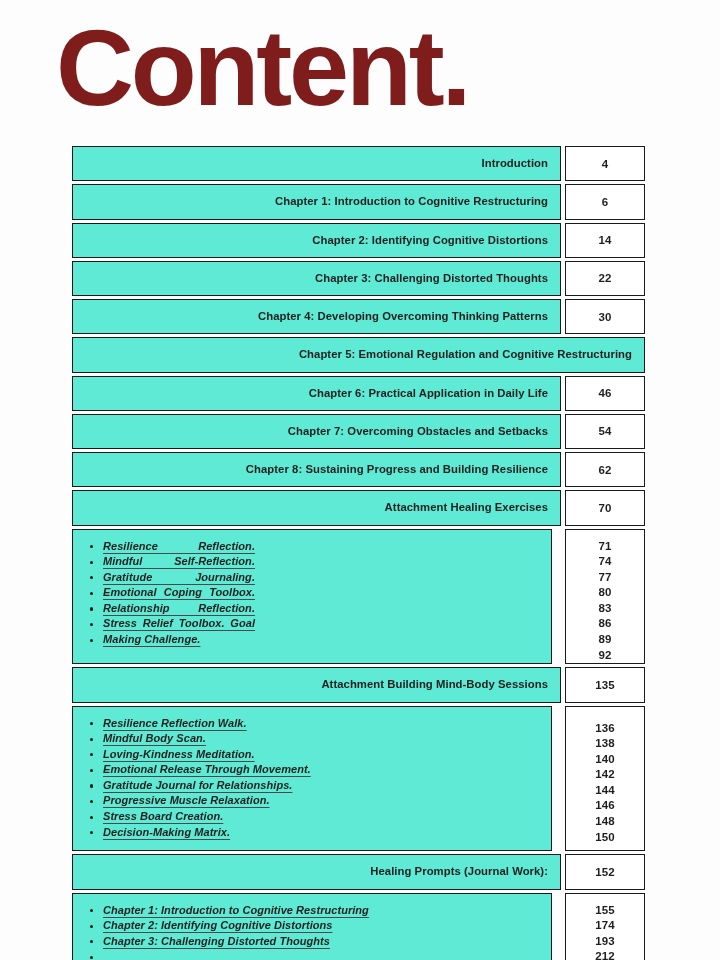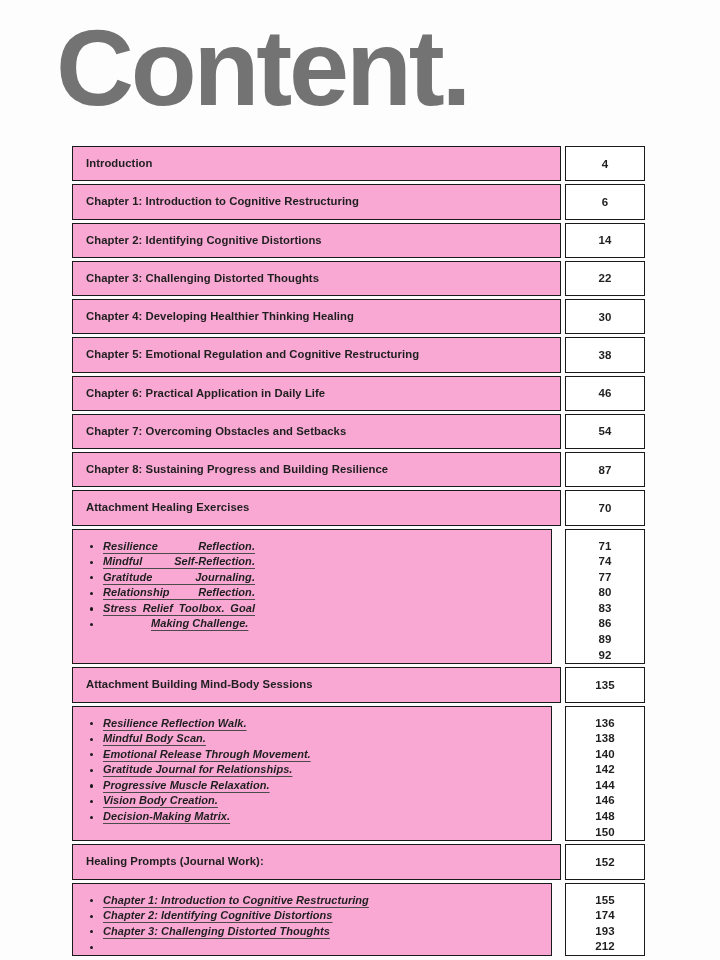--- a/index.html
+++ b/index.html
@@ -24,21 +24,21 @@
 
   
   .title {
     position: absolute;
     left: 56px;
     top: 14px;
     font-size: 108px;
     line-height: 1.0;
     font-weight: 700;
     letter-spacing: -3.2px;
-    color: #737373;
+    color: #7f1d1d;
     white-space: nowrap;
   }
 
   
   .toc {
     position: absolute;
     left: 72px;
     top: 146px;
     width: 573px;
     display: flex;
@@ -48,25 +48,26 @@
 
   .row {
     display: flex;
     gap: 4px;
     align-items: stretch;
   }
 
   .cell-title {
     flex: 1 1 auto;
     border: 1.6px solid #1a1a1a;
-    background: #f9a8d4;
+    background: #5eead4;
     padding: 9px 12px 9px 13px;
     display: flex;
     align-items: center;
     min-height: 30px;
+    justify-content: flex-end;
   }
 
   .cell-page {
     flex: 0 0 80px;
     border: 1.6px solid #1a1a1a;
     background: #ffffff;
     display: flex;
     align-items: center;
     justify-content: center;
     font-size: 11.5px;
@@ -129,21 +130,20 @@
   ul.bullets.narrow li .u {
     display: inline-block;
     width: 152px;
     text-align: justify;
     text-align-last: justify;
     word-spacing: 0px;
   }
   ul.bullets.narrow li.last .u {
     text-align-last: left;
     width: 152px;
-    margin-left: 48px;
   }
 
   .pagecol {
     display: flex;
     flex-direction: column;
     align-items: center;
     width: 100%;
   }
   .pagecol span {
     font-size: 11.5px;
@@ -180,61 +180,61 @@
       <div class="cell-page">14</div>
     </div>
     <div class="row">
       <div class="cell-title">
           <span class="row-title-text">Chapter 3: Challenging Distorted Thoughts</span>
         </div>
       <div class="cell-page">22</div>
     </div>
     <div class="row">
       <div class="cell-title">
-          <span class="row-title-text">Chapter 4: Developing Healthier Thinking Healing</span>
+          <span class="row-title-text">Chapter 4: Developing Overcoming Thinking Patterns</span>
         </div>
       <div class="cell-page">30</div>
     </div>
     <div class="row">
       <div class="cell-title">
           <span class="row-title-text">Chapter 5: Emotional Regulation and Cognitive Restructuring</span>
         </div>
-      <div class="cell-page">38</div>
     </div>
     <div class="row">
       <div class="cell-title">
           <span class="row-title-text">Chapter 6: Practical Application in Daily Life</span>
         </div>
       <div class="cell-page">46</div>
     </div>
     <div class="row">
       <div class="cell-title">
           <span class="row-title-text">Chapter 7: Overcoming Obstacles and Setbacks</span>
         </div>
       <div class="cell-page">54</div>
     </div>
     <div class="row">
       <div class="cell-title">
           <span class="row-title-text">Chapter 8: Sustaining Progress and Building Resilience</span>
         </div>
-      <div class="cell-page">87</div>
+      <div class="cell-page">62</div>
     </div>
     <div class="row">
       <div class="cell-title">
           <span class="row-title-text">Attachment Healing Exercises</span>
         </div>
       <div class="cell-page">70</div>
     </div>
 
     <div class="row group">
       <div class="cell-title">
         <ul class="bullets narrow">
           <li><span class="u">Resilience Reflection.</span></li>
           <li><span class="u">Mindful Self-Reflection.</span></li>
           <li><span class="u">Gratitude Journaling.</span></li>
+          <li><span class="u">Emotional Coping Toolbox.</span></li>
           <li><span class="u">Relationship Reflection.</span></li>
           <li><span class="u">Stress Relief Toolbox. Goal</span></li>
           <li class="last"><span class="u">Making Challenge.</span></li>
         </ul>
       </div>
       <div class="cell-page">
         <div class="pagecol">
           <span>71</span>
           <span>74</span>
           <span>77</span>
@@ -252,24 +252,25 @@
           <span class="row-title-text">Attachment Building Mind-Body Sessions</span>
         </div>
       <div class="cell-page">135</div>
     </div>
 
     <div class="row group">
       <div class="cell-title">
         <ul class="bullets">
           <li><span class="u">Resilience Reflection Walk.</span></li>
           <li><span class="u">Mindful Body Scan.</span></li>
+          <li><span class="u">Loving-Kindness Meditation.</span></li>
           <li><span class="u">Emotional Release Through Movement.</span></li>
           <li><span class="u">Gratitude Journal for Relationships.</span></li>
           <li><span class="u">Progressive Muscle Relaxation.</span></li>
-          <li><span class="u">Vision Body Creation.</span></li>
+          <li><span class="u">Stress Board Creation.</span></li>
           <li><span class="u">Decision-Making Matrix.</span></li>
         </ul>
       </div>
       <div class="cell-page">
         <div class="pagecol">
           <span>136</span>
           <span>138</span>
           <span>140</span>
           <span>142</span>
           <span>144</span>

